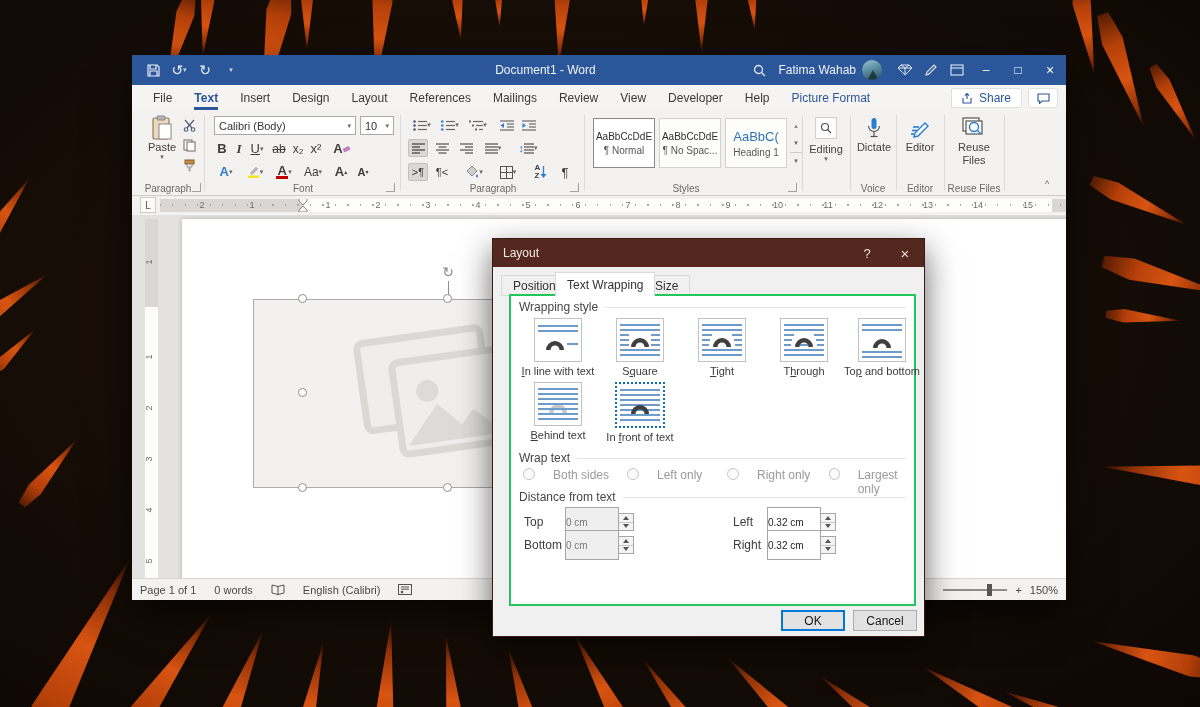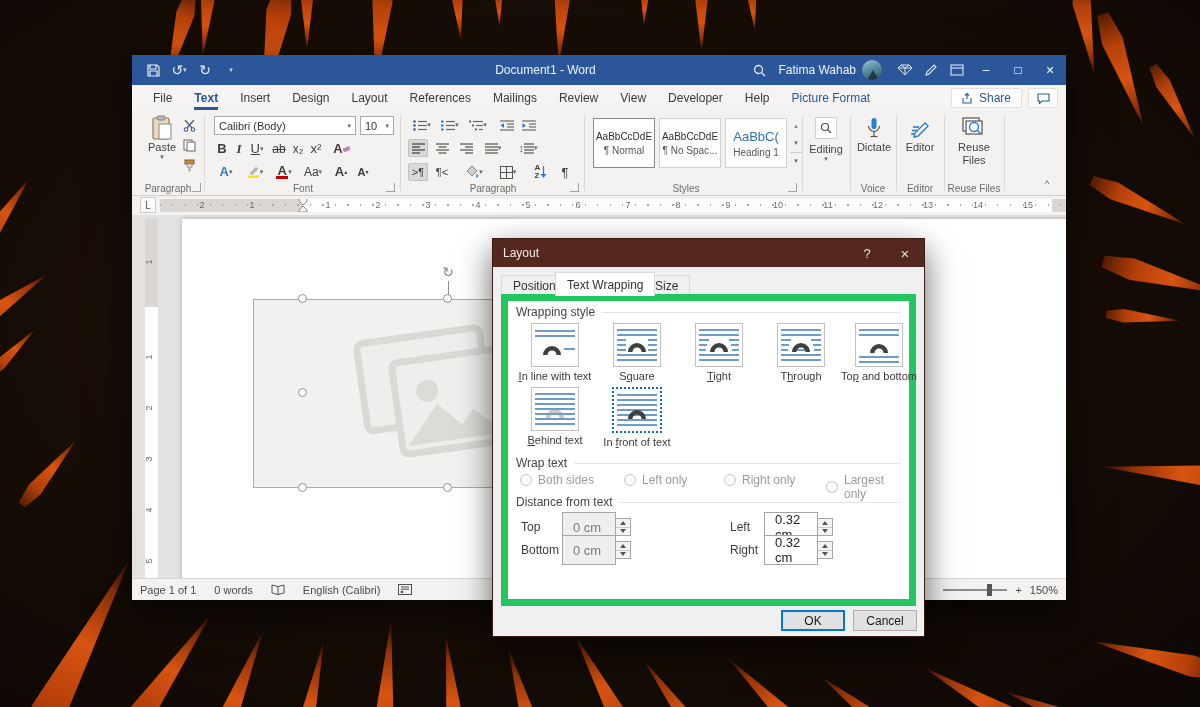--- a/index.html
+++ b/index.html
@@ -62,31 +62,31 @@
 .status{position:absolute;left:0;right:0;bottom:0;height:22px;background:#f3f2f0;border-top:1px solid #d8d6d4;display:flex;align-items:center;font-size:11px;color:#4a4947;gap:18px;padding-left:8px}
 .zoomer{position:absolute;right:8px;top:0;height:22px;display:flex;align-items:center;gap:8px}
 .ztrack{width:64px;height:2px;background:#8f8d8b;position:relative}
 .zhandle{position:absolute;left:44px;top:-5px;width:5px;height:12px;background:#555}
 
 .dlg{position:absolute;left:492px;top:238px;width:433px;height:399px;background:#f0f0f0;box-shadow:0 12px 30px rgba(0,0,0,.6);z-index:5;font-size:12px;color:#3c3c3c;border:1px solid #3c1b13}
 .dtitle{height:28px;background:#54281e;color:#f2e9e5;display:flex;align-items:center;padding-left:10px;font-size:12px}
 .dhbtn{width:38px;height:28px;display:flex;align-items:center;justify-content:center;color:#eaddd7;font-size:13px}
 .dtab{position:absolute;height:21px;padding:0 11px;display:flex;align-items:center;background:#f0f0f0;border:1px solid #d9d9d9;font-size:12px;color:#333}
 .dtab.active{background:#fff;height:24px;border-bottom:none;z-index:3}
-.dpanel{position:absolute;left:8px;right:8px;top:55px;height:312px;background:#fff;border:7px solid #22c55e}
+.dpanel{position:absolute;left:16px;right:8px;top:55px;height:312px;background:#fff;border:2px solid #22c55e}
 .sect{position:absolute;left:8px;right:8px;display:flex;align-items:center;font-size:12px;color:#454545}
 .sect:after{content:"";flex:1;height:1px;background:#e4e4e4;margin-left:7px}
 .wopt{position:absolute;width:92px;text-align:center;font-size:11px;color:#3b3b3b}
 .wicon{width:48px;height:44px;border:1px solid #c3c1bf;background:#fff;margin:0 auto 3px;display:flex;align-items:center;justify-content:center}
 .wicon.selected{border:2px dotted #0f6cbd;width:50px;height:46px}
 u{text-decoration:underline}
-.rad{position:absolute;display:flex;align-items:center;gap:6px;font-size:12px;color:#9a9a9a}
+.rad{position:absolute;display:flex;align-items:flex-start;gap:18px;font-size:12px;color:#9a9a9a}
 .rc{width:12px;height:12px;border-radius:50%;border:1px solid #c9c7c5;background:#fbfbfb}
 .frow{position:absolute;display:flex;align-items:center;font-size:12px;color:#3c3c3c}
-.fin{width:54px;height:30px;border:1px solid #a6a6a6;display:flex;align-items:center;padding-left:10px;font-size:13px}
+.fin{width:54px;height:30px;border:1px solid #a6a6a6;display:flex;align-items:center;padding-left:0;font-size:10px}
 .fin.dis{background:#efefef;color:#7a7a7a}
 .fin.en{background:#fff;color:#222}
 .spin{width:15px;height:18px;border:1px solid #a6a6a6;border-left:none;display:flex;flex-direction:column}
 .spin i{flex:1;display:flex;align-items:center;justify-content:center;background:#f4f4f4}
 .spin i:first-child{border-bottom:1px solid #c9c9c9}
 .tri-u{width:0;height:0;border-left:3px solid transparent;border-right:3px solid transparent;border-bottom:4px solid #555}
 .tri-d{width:0;height:0;border-left:3px solid transparent;border-right:3px solid transparent;border-top:4px solid #555}
 .btn{position:absolute;width:64px;height:21px;background:#e1e1e1;border:1px solid #adadad;display:flex;align-items:center;justify-content:center;font-size:12px;color:#1a1a1a}
 .btn.def{border:2px solid #0078d7}
 svg{display:block}

